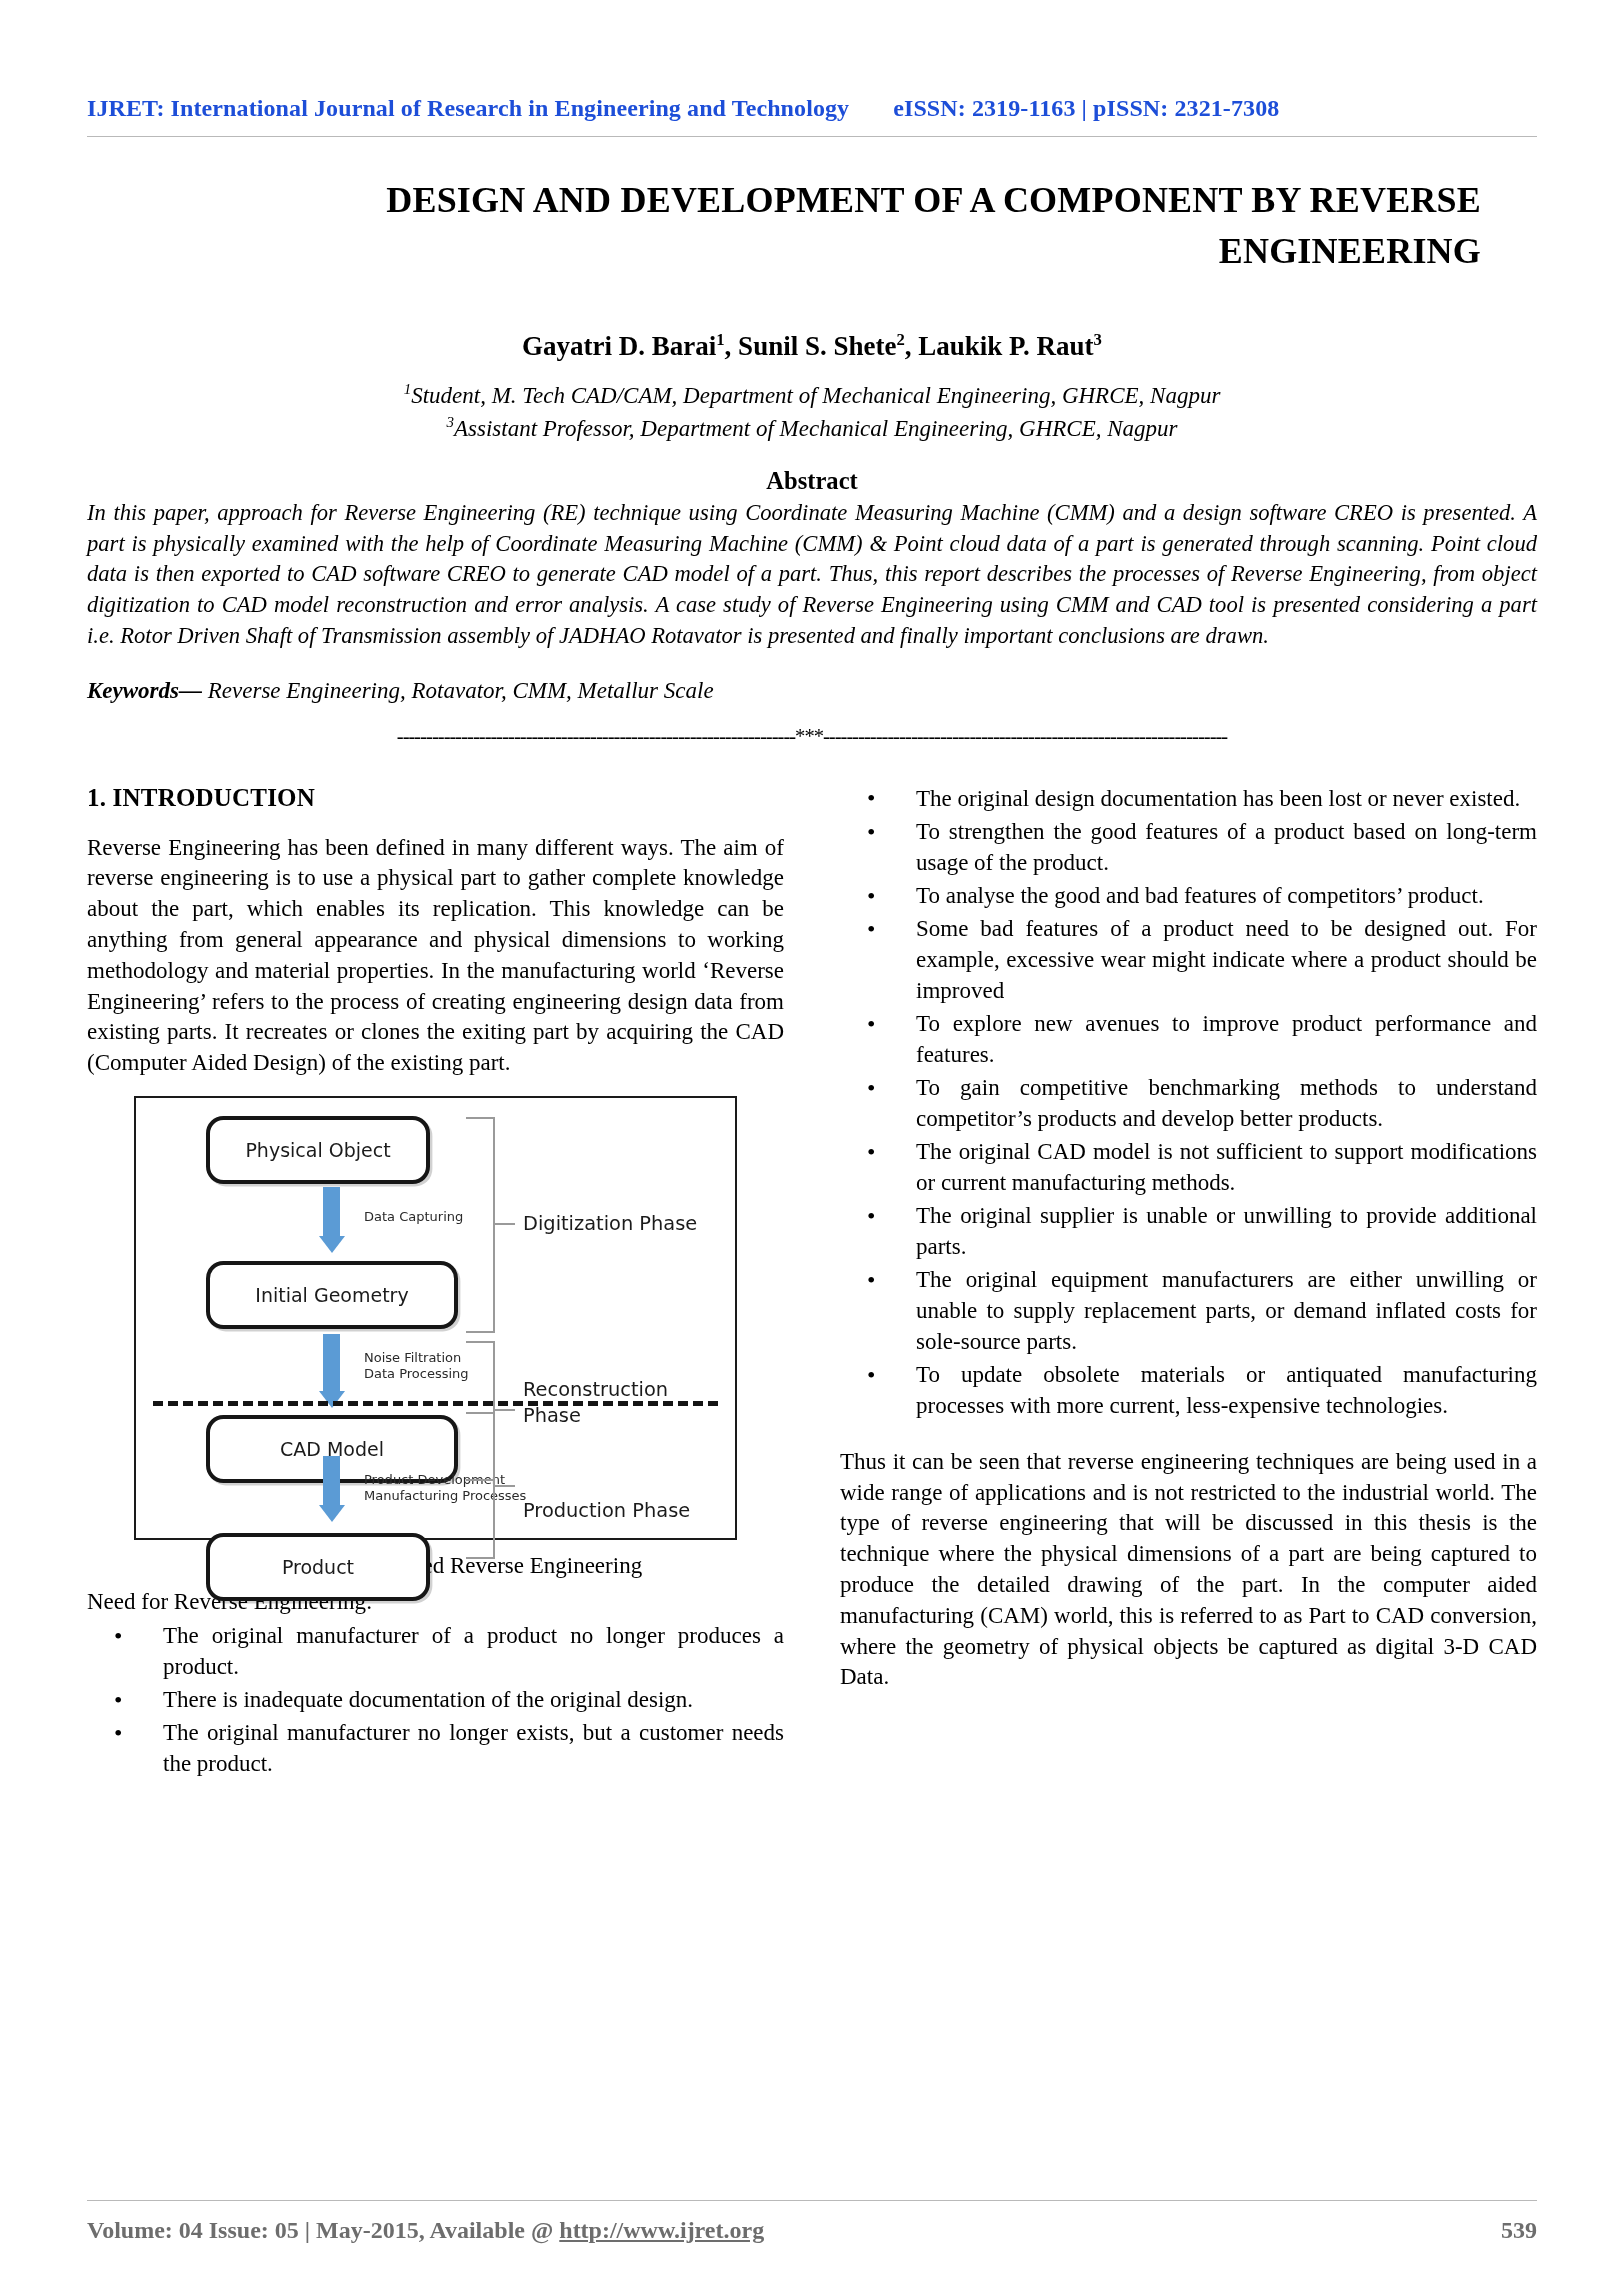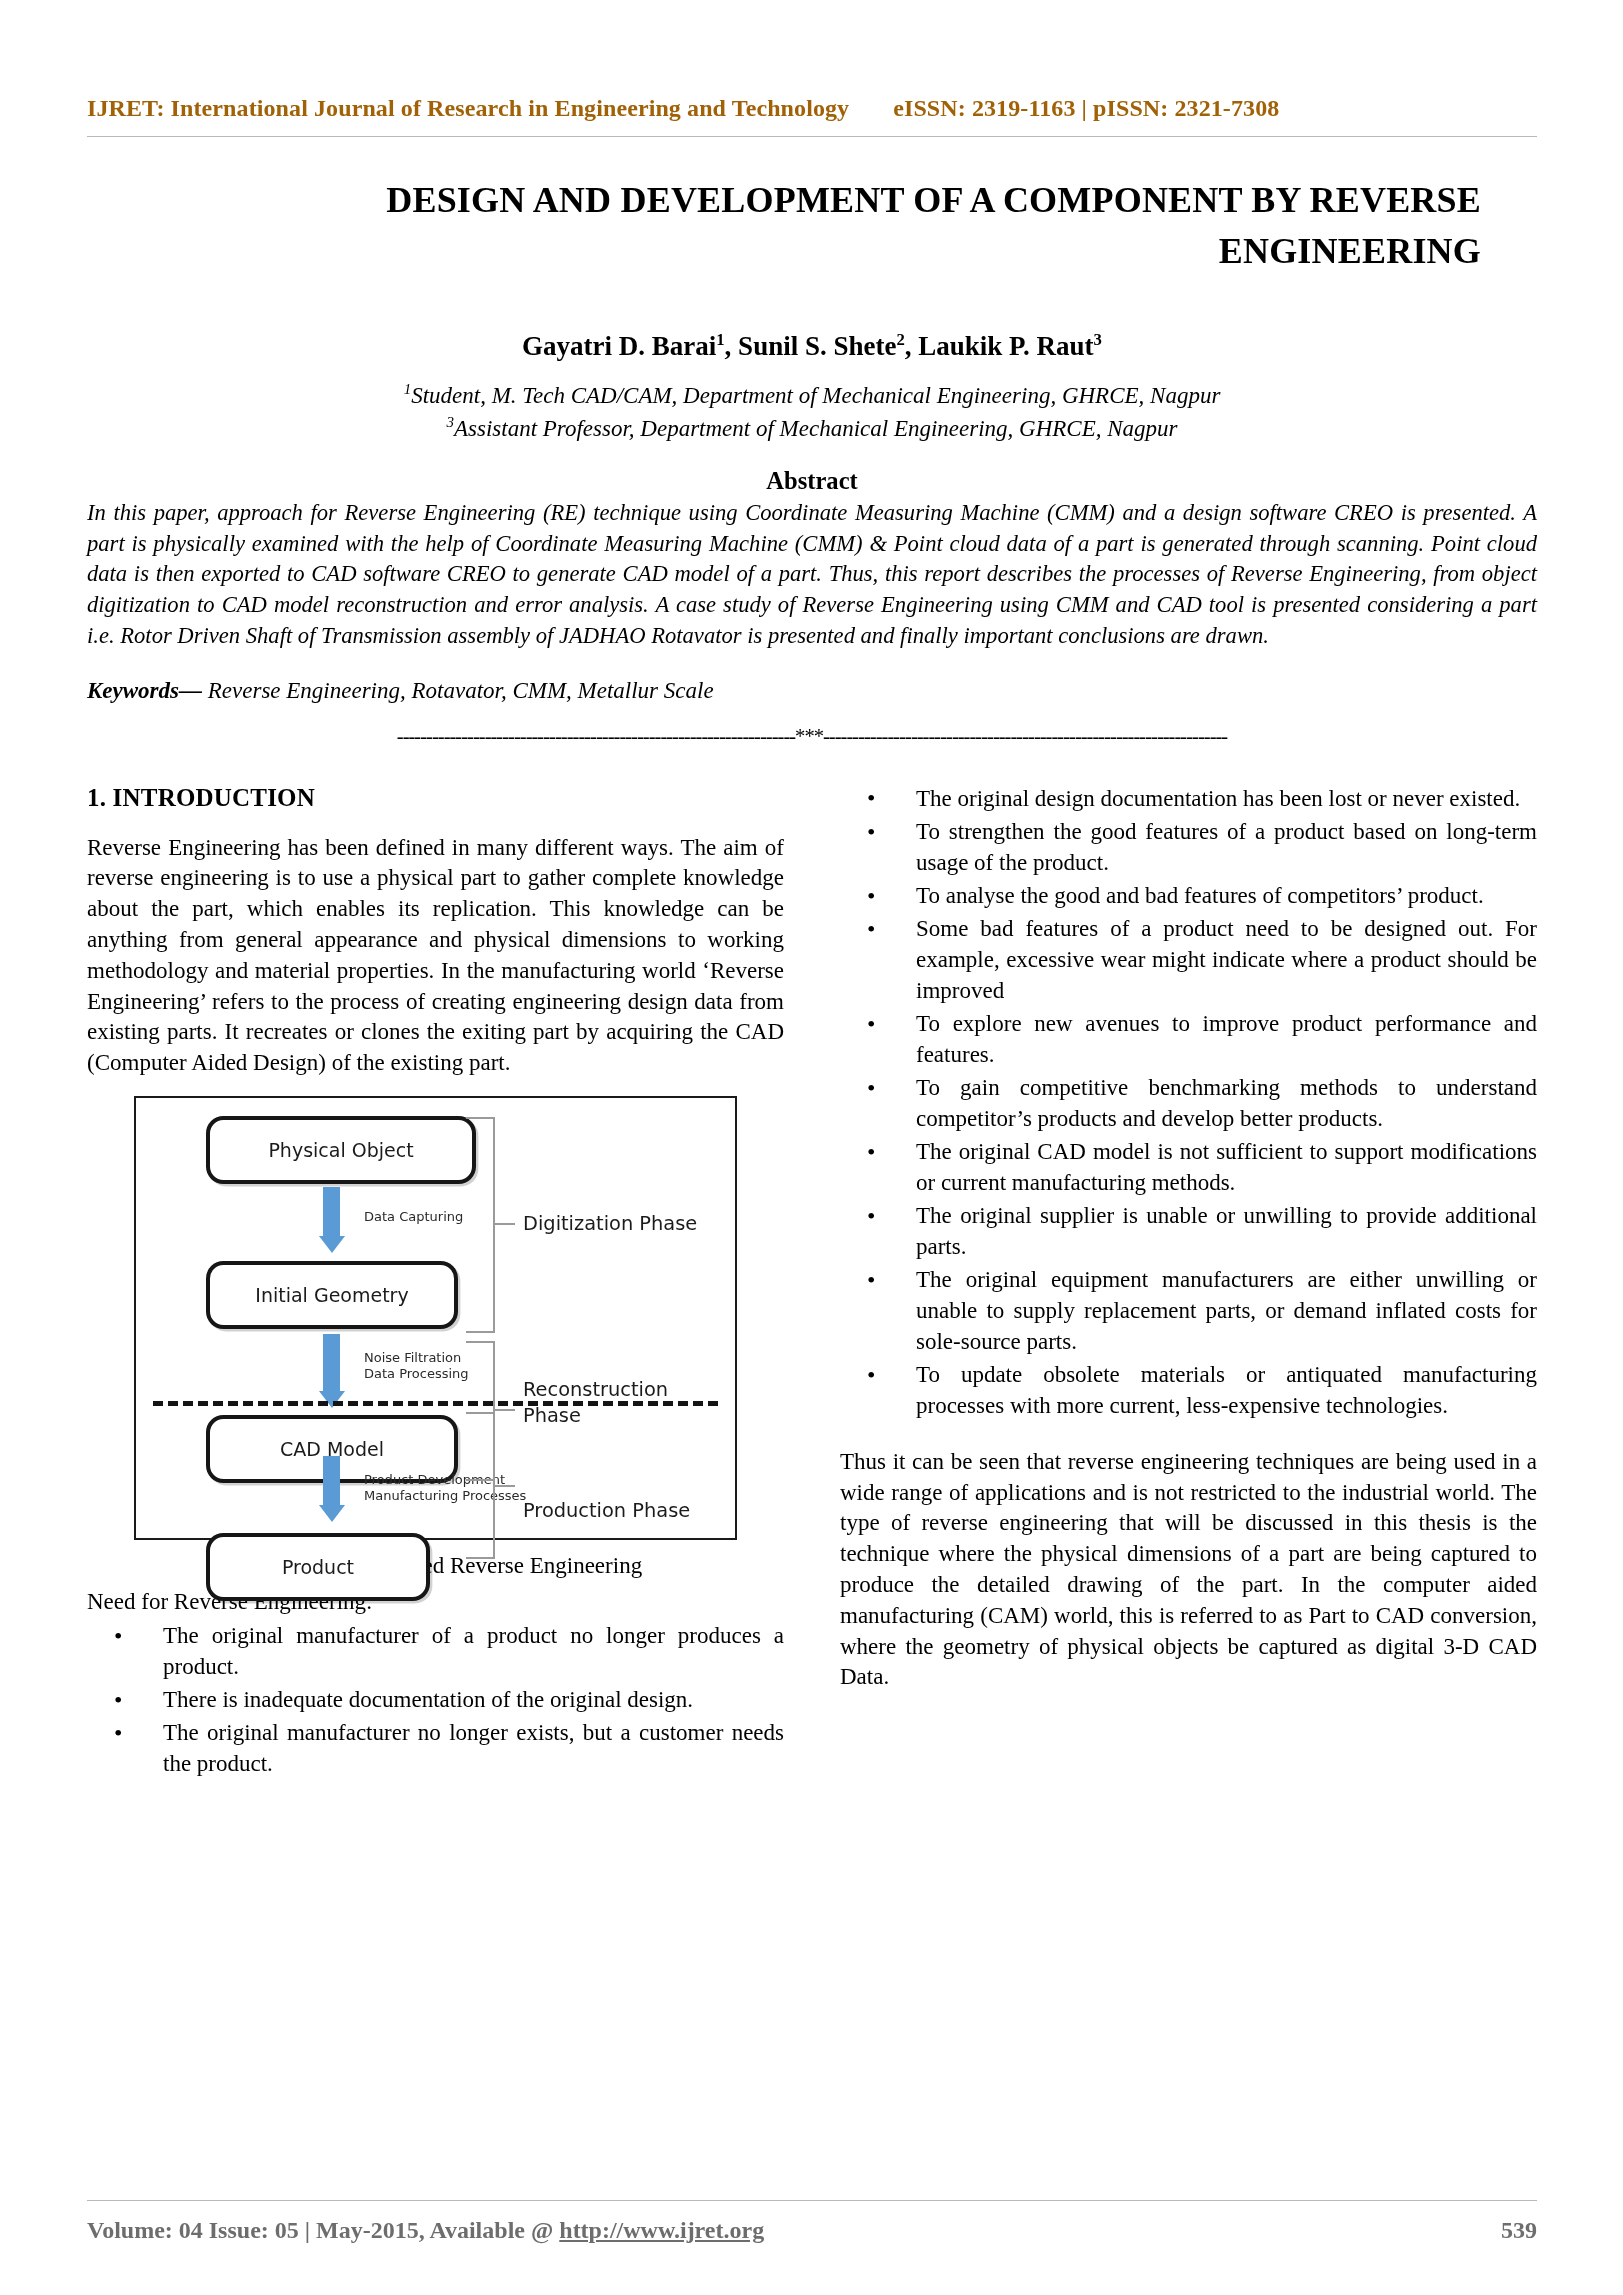--- a/index.html
+++ b/index.html
@@ -19,21 +19,21 @@
     padding: 0 87px;
   }
 
   
   .runhead {
     display: flex;
     align-items: baseline;
     padding-top: 95px;
     font-weight: bold;
     font-size: 24px;
-    color: #a16207;
+    color: #1d4ed8;
     letter-spacing: 0.1px;
   }
   .runhead .journal { white-space: nowrap; }
   .runhead .issn { white-space: nowrap; margin-left: 44px; }
   .rule-top {
     margin-top: 14.3px;
     border-bottom: 1.6px solid #b9b9b9;
   }
 
   
@@ -155,21 +155,21 @@
     border-radius: 17.4px;
     background: #fff;
     display: flex;
     align-items: center;
     justify-content: center;
     font-family: "DejaVu Sans", "Liberation Sans", sans-serif;
     font-size: 19px;
     color: #1b1b1b;
     box-shadow: 2.4px 2.4px 0 rgba(0,0,0,.18);
   }
-  .fig-node.n1 { left: 70px; top: 17.4px;  width: 270px; height: 68px; }
+  .fig-node.n1 { left: 70px; top: 17.4px;  width: 224px; height: 68px; }
   .fig-node.n2 { left: 70px; top: 163px; width: 252px; height: 68px; }
   .fig-node.n3 { left: 70px; top: 317px; width: 252px; height: 68px; }
   .fig-node.n4 { left: 70px; top: 435px; width: 224px; height: 68px; }
 
   .fig-arrow {
     position: absolute;
     width: 27px;
     left: 182px;
   }
   .fig-arrow .shaft {

